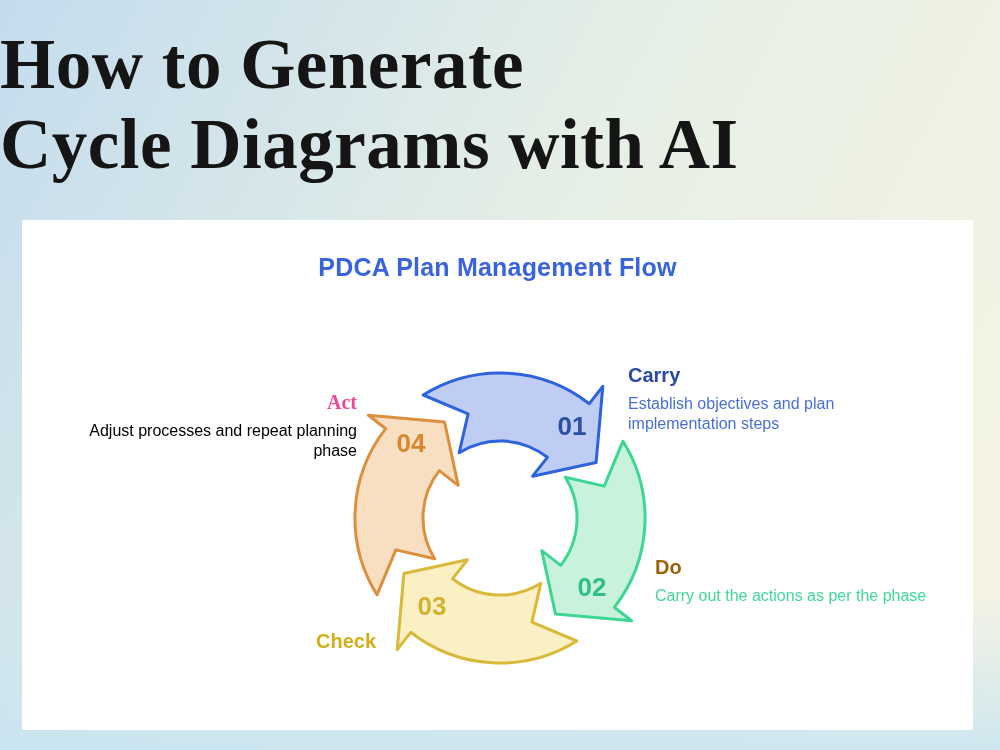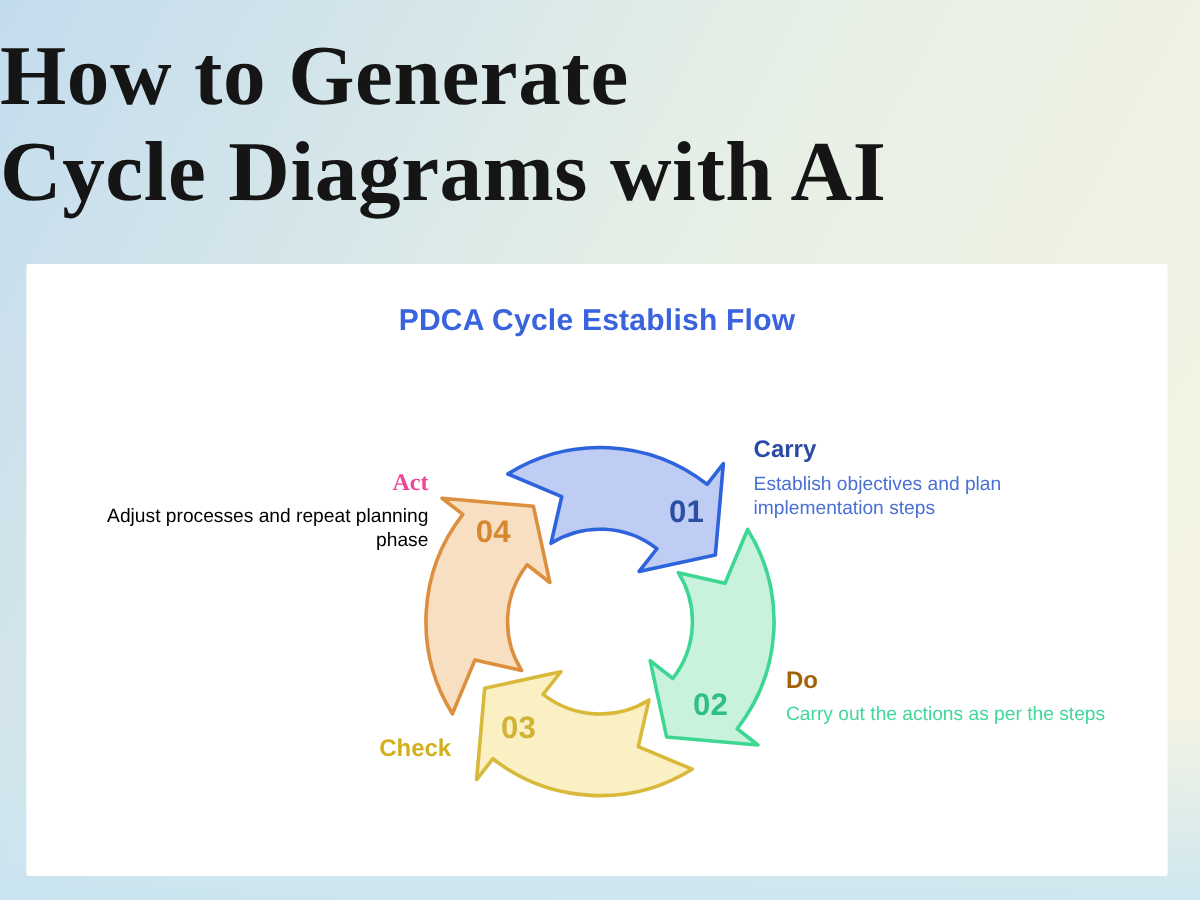--- a/index.html
+++ b/index.html
@@ -36,21 +36,21 @@
          text-anchor:middle; dominant-baseline:central; }
   .num-plan  { fill:#2b4fa2; }
   .num-do    { fill:#2fbe85; }
   .num-check { fill:#d1b232; }
   .num-act   { fill:#d6872f; }
   .step-text { position:absolute; }
   .step-heading { font-size:20px; font-weight:700; margin-bottom:7px; }
   .step-desc { font-size:16px; line-height:20px; }
   .plan-block  { left:606px; top:144px; width:232px; text-align:left; }
   .do-block    { left:633px; top:336px; width:320px; text-align:left; }
-  .check-block { left:54px;  top:393px; width:300px; text-align:right; }
+  .check-block { left:54px;  top:410px; width:300px; text-align:right; }
   .act-block   { left:48px;  top:171px; width:287px; text-align:right; }
   .plan-block  .step-heading { color:#2b4aa4; }
   .plan-block  .step-desc    { color:#4a70d6; }
   .do-block    .step-heading { color:#a16207; }
   .do-block    .step-desc    { color:#42d79a; }
   .check-block .step-heading { color:#d3ae1d; }
   .check-block .step-desc    { color:#dcbf48; }
   .act-block   .step-heading { color:#ec4899;font-family:Liberation Serif, serif; }
   .act-block   .step-desc    { color:#000000; }
 </style>
@@ -59,21 +59,21 @@
 
 <div class="page">
 
   <div class="main-title">
     <div>How to Generate</div>
     <div>Cycle Diagrams with AI</div>
   </div>
 
   <div class="card">
 
-    <div class="card-title">PDCA Cycle Establish Flow</div>
+    <div class="card-title">PDCA Plan Management Flow</div>
 
     <svg class="cycle-svg" width="360" height="340" viewBox="-180 -173 360 340" xmlns="http://www.w3.org/2000/svg">
 
       <g>
         <path class="casing" d="M -76.8 -123 A 145 145 0 0 1 89.3 -114.3 L 102.8 -131.6 L 96.1 -55.5 L 32.6 -41.8 L 47.4 -60.7 A 77 77 0 0 0 -40.8 -65.3 L -31.9 -104.2 Z"></path>
         <path class="arrow arrow-plan" d="M -76.8 -123 A 145 145 0 0 1 89.3 -114.3 L 102.8 -131.6 L 96.1 -55.5 L 32.6 -41.8 L 47.4 -60.7 A 77 77 0 0 0 -40.8 -65.3 L -31.9 -104.2 Z"></path>
       </g>
 
       <g transform="rotate(90)">
         <path class="casing" d="M -76.8 -123 A 145 145 0 0 1 89.3 -114.3 L 102.8 -131.6 L 96.1 -55.5 L 32.6 -41.8 L 47.4 -60.7 A 77 77 0 0 0 -40.8 -65.3 L -31.9 -104.2 Z"></path>
@@ -96,21 +96,21 @@
       <text class="num num-act" x="-89" y="-75">04</text>
     </svg>
 
     <div class="step-text plan-block">
       <div class="step-heading">Carry</div>
       <div class="step-desc">Establish objectives and plan implementation steps</div>
     </div>
 
     <div class="step-text do-block">
       <div class="step-heading">Do</div>
-      <div class="step-desc">Carry out the actions as per the steps</div>
+      <div class="step-desc">Carry out the actions as per the phase</div>
     </div>
 
     <div class="step-text check-block">
       <div class="step-heading">Check</div>
     </div>
 
     <div class="step-text act-block">
       <div class="step-heading">Act</div>
       <div class="step-desc">Adjust processes and repeat planning phase</div>
     </div>

